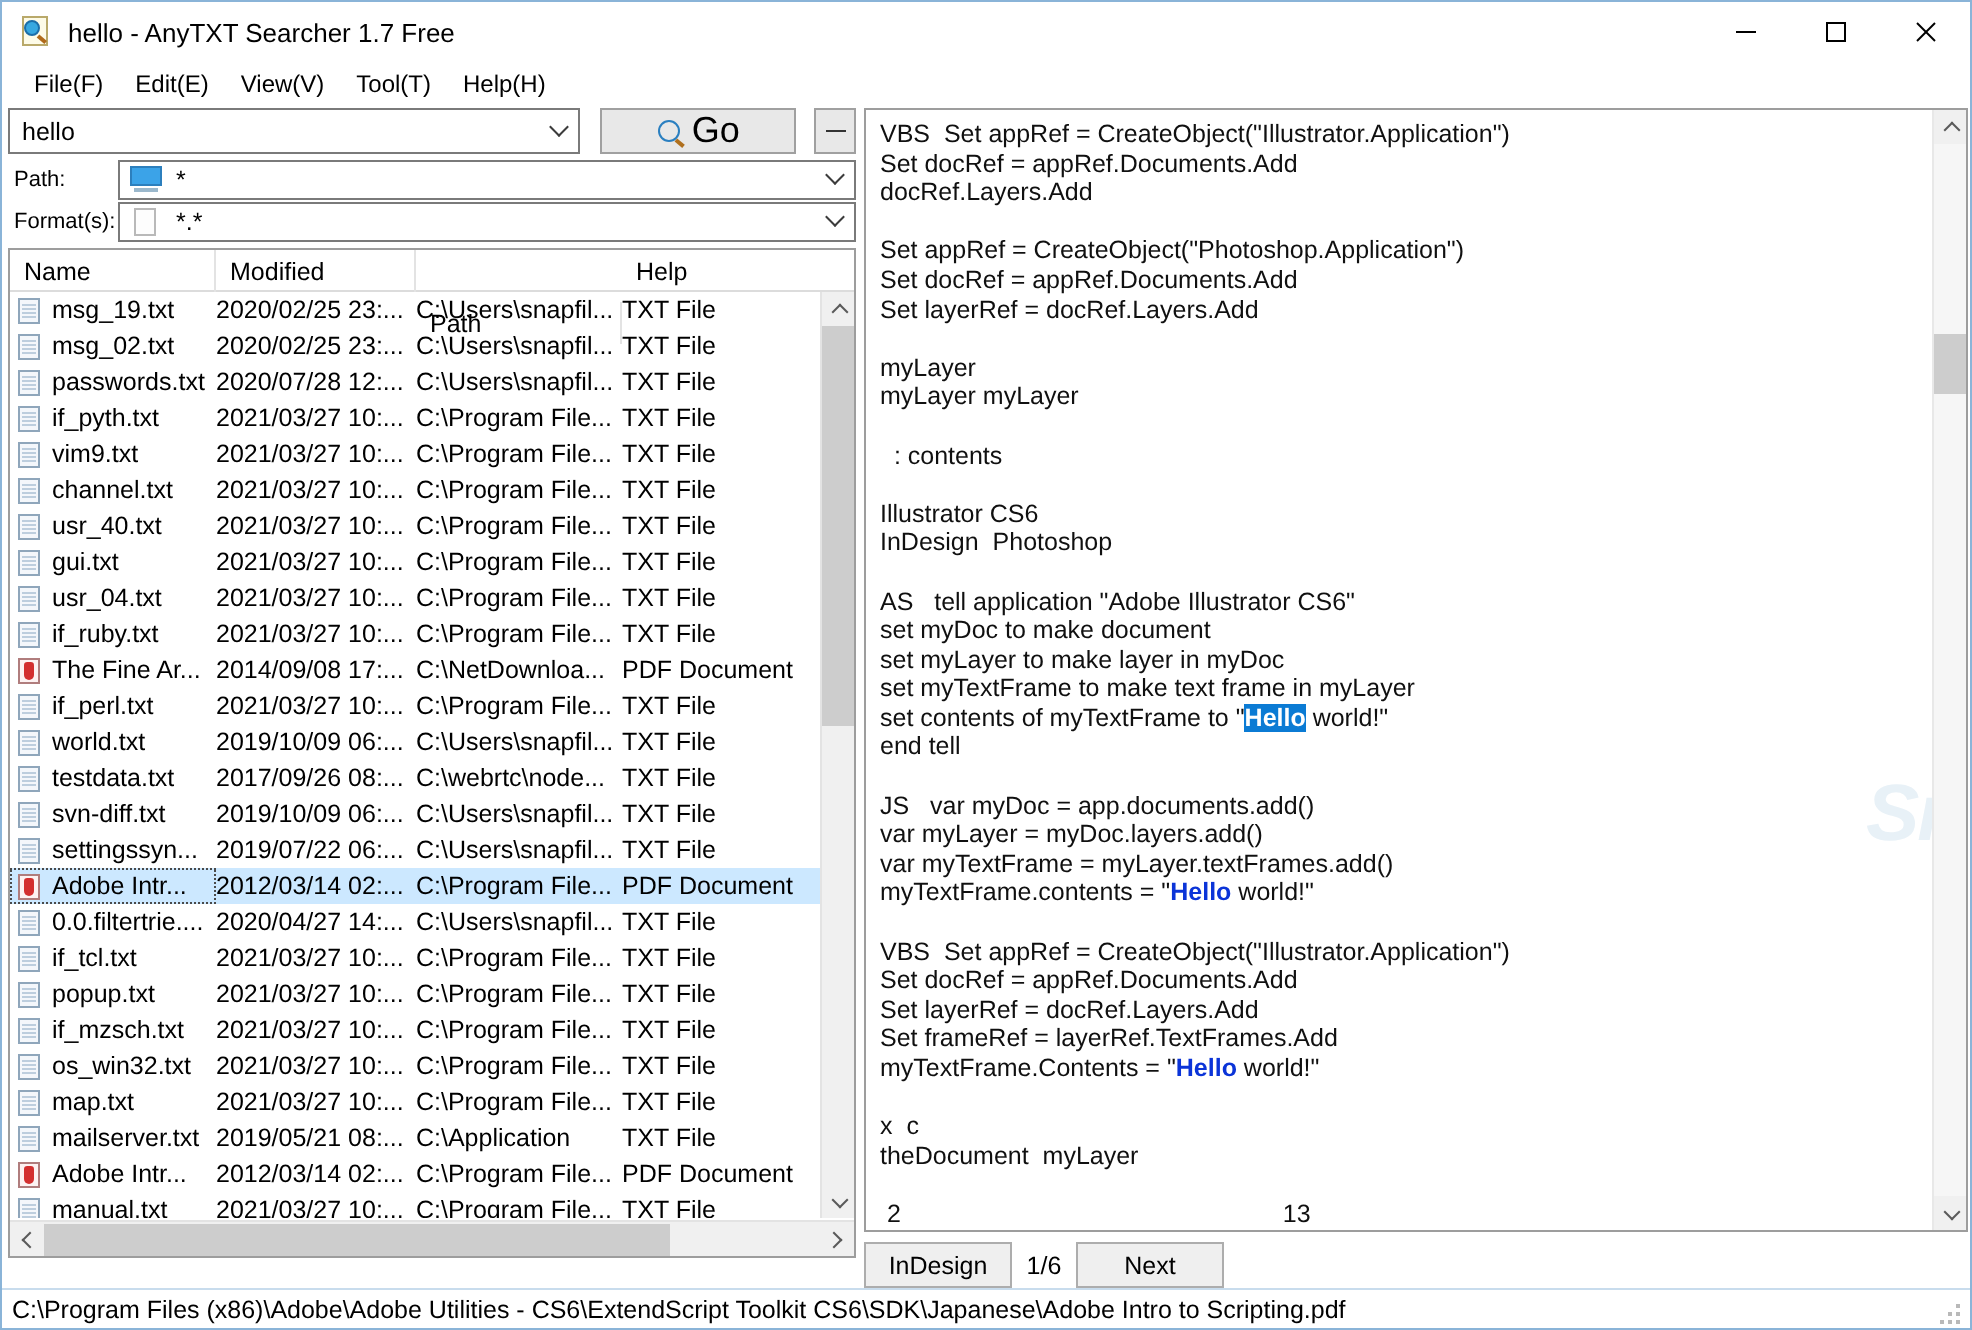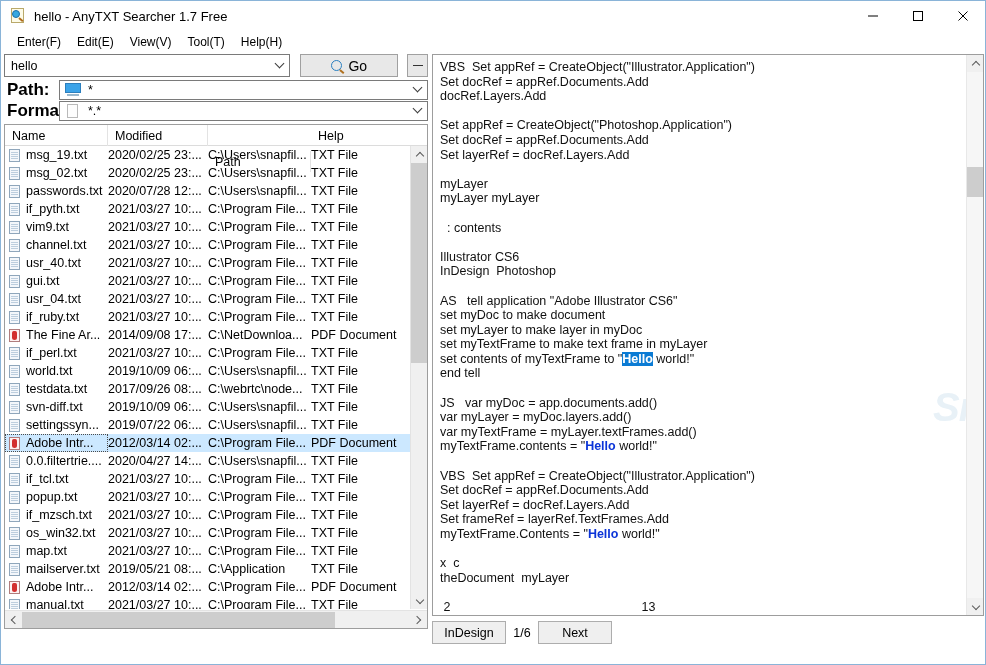--- a/index.html
+++ b/index.html
@@ -143,42 +143,42 @@
   #go-button .mag {
     width: 11px; height: 11px; border-radius: 50%;
     border: 1.6px solid #2a7fc0; position: relative;
   }
   #go-button .mag::after {
     content: ""; position: absolute;
     left: 8px; top: 8px; width: 5px; height: 1.8px;
     background: #b0701e; transform: rotate(40deg);
     transform-origin: left center;
   }
-  #go-label { font-size: 14px; }
+  #go-label { font-size: 18px; }
   #minus-button {
     margin-left: 9px;
     width: 21px; height: 23px;
     background: #e8e8e8;
     border: 1px solid #a0a0a0;
     display: flex; align-items: center; justify-content: center;
   }
   #minus-button .bar {
     width: 10px; height: 1.6px; background: #333;
   }
 
   
   .filterrow {
     position: absolute; left: 3px;
     height: 21px;
     display: flex; align-items: center;
   }
   #path-row   { top: 78px; width: 424px; }
   #format-row { top: 99px; width: 424px; }
   .filter-label {
-    width: 55px; font-size: 17px; padding-left: 3px; font-weight: bold;
+    width: 55px; font-size: 11px; padding-left: 3px;
   }
   .filter-combo {
     flex: 1 1 auto; height: 20px;
     border: 1px solid #7a7a7a; background: #ffffff;
     display: flex; align-items: center;
     position: relative;
   }
   .filter-icon {
     width: 16px; height: 14px; margin-left: 5px; margin-right: 7px;
     position: relative; flex: 0 0 auto;
@@ -454,21 +454,21 @@
           </svg>
       </div>
     </div>
   </div>
 
   <div id="check-badge">
     <div class="tick"></div>
   </div>
 
   <div id="menubar">
-    <div class="menu-item">Enter(F)</div>
+    <div class="menu-item">File(F)</div>
     <div class="menu-item">Edit(E)</div>
     <div class="menu-item">View(V)</div>
     <div class="menu-item">Tool(T)</div>
     <div class="menu-item">Help(H)</div>
   </div>
 
   <div id="searchrow">
     <div id="keyword-combo">
       <div id="keyword-value">hello</div>
       <div class="combo-arrow">
@@ -937,14 +937,25 @@
         </div>
     </div>
   </div>
 
   <div id="findbar">
     <div id="prev-button">InDesign</div>
     <div id="page-indicator">1/6</div>
     <div id="next-button">Next</div>
   </div>
 
+  <div id="statusbar">
+    <div id="status-text">C:\Program Files (x86)\Adobe\Adobe Utilities - CS6\ExtendScript Toolkit CS6\SDK\Japanese\Adobe Intro to Scripting.pdf</div>
+    <div id="grip">
+      <i style="left:8px;top:2px;"></i>
+        <i style="left:4px;top:6px;"></i>
+        <i style="left:8px;top:6px;"></i>
+      <i style="left:0px;top:10px;"></i>
+        <i style="left:4px;top:10px;"></i>
+        <i style="left:8px;top:10px;"></i>
+    </div>
+  </div>
 
 </div>
 
 </body></html>

